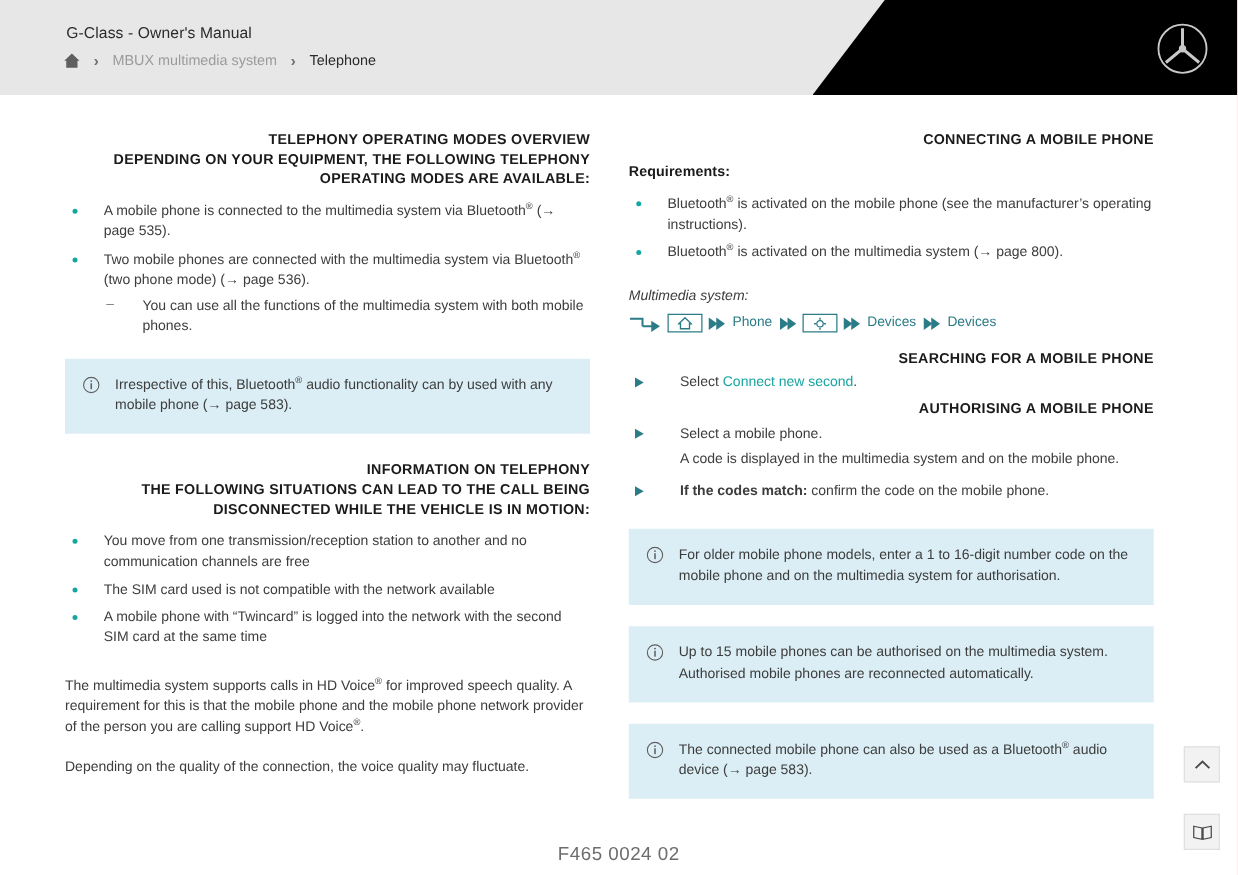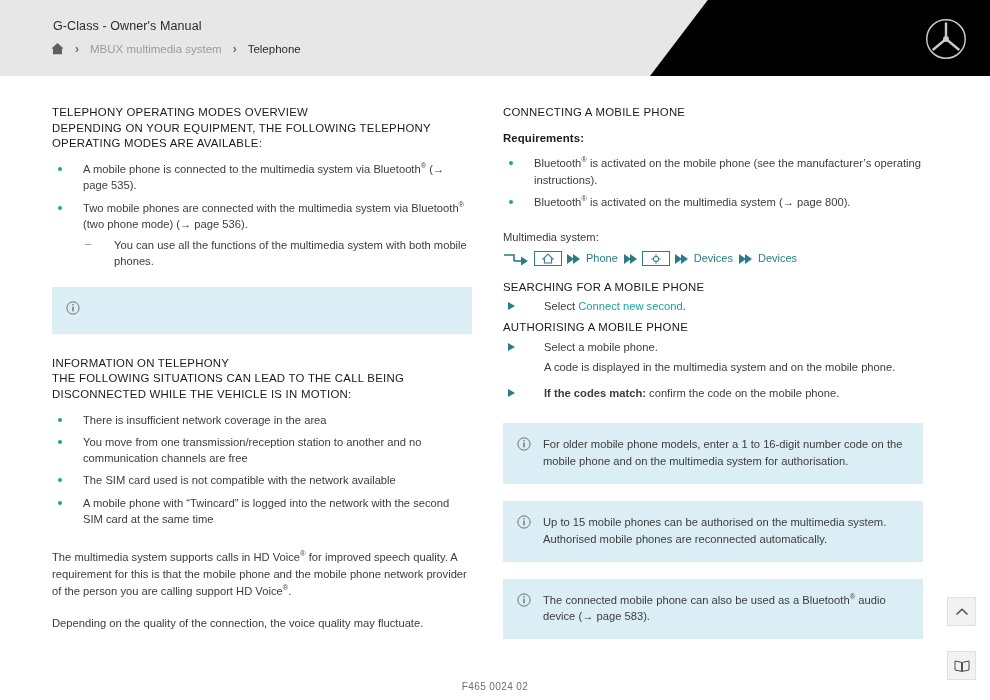--- a/index.html
+++ b/index.html
@@ -50,23 +50,24 @@
     position: absolute; top: 0;
     width: 420px;
     font-size: 11.2px;
     color: #3c3c3c;
     line-height: 1.42;
   }
   .col-left  { left: 52px; top: 29px; }
   .col-right { left: 503px; top: 29px; }
 
   h2.sec {
-    font-size: 11.4px; font-weight: normal; color: #1a1a1a;
+    font-size: 11.4px; font-weight: bold; color: #1a1a1a;
     text-transform: uppercase; letter-spacing: 0.25px;
     line-height: 1.38;
+    text-align: right;
   }
   h3.sub {
     font-size: 11.4px; font-weight: bold; color: #1a1a1a;
     letter-spacing: 0.1px; line-height: 1.38;
   }
 
   ul.bullets { list-style: none; margin-top: 9px; }
   ul.bullets > li {
     position: relative;
     padding-left: 31px;
@@ -115,21 +116,21 @@
   }
   .infobox .ico {
     width: 26px; flex: 0 0 26px; padding-top: 1px;
   }
   .infobox .txt { line-height: 1.5; color: #3c3c3c; }
 
   sup.reg { font-size: 7.5px; vertical-align: super; line-height: 0; }
   .teal { color: #17a5a0; }
 
   
-  .mm-label { margin-top: 20px; font-size: 11.2px; color: #3c3c3c; }
+  .mm-label { margin-top: 20px; font-size: 11.2px; color: #3c3c3c; font-style: italic; }
   .mm-path {
     display: flex; align-items: center; gap: 5px;
     margin-top: 5px; color: #2b7c86; font-size: 11px;
   }
   .mm-box {
     width: 28px; height: 15px;
     border: 1.3px solid #2b7c86;
     display: flex; align-items: center; justify-content: center;
   }
   .mm-ff { letter-spacing: -1px; display: flex; }
@@ -152,21 +153,21 @@
     display: flex; align-items: center; justify-content: center;
     cursor: pointer;
   }
   .fab-top { right: 14px; bottom: 74px; }
   .fab-glossary { right: 14px; bottom: 20px; }
 
   .footer-code {
     position: absolute;
     left: 0; right: 0; bottom: 8px;
     text-align: center;
-    font-size: 10px; color: #6d6d6d;
+    font-size: 15px; color: #6d6d6d;
     letter-spacing: 0.4px;
   }
 </style>
 </head>
 <body>
 
 <div class="page">
 
   <div class="header">
     <div class="header-black"></div>
@@ -211,29 +212,32 @@
       </ul>
 
       <div class="infobox">
         <div class="ico">
           <svg width="14" height="14" viewBox="0 0 16 16">
             <circle cx="8" cy="8" r="7" fill="none" stroke="#5f5f5f" stroke-width="1"></circle>
             <circle cx="8" cy="4.4" r="0.85" fill="#5f5f5f"></circle>
             <rect x="7.3" y="6.4" width="1.4" height="5.4" fill="#5f5f5f"></rect>
           </svg>
         </div>
+        <div class="txt">
+          <span>Irrespective of this, Bluetooth</span><sup class="reg">®</sup>
+          <span>audio functionality can by used with any mobile phone (→ page 583).</span>
+        </div>
       </div>
 
       <div style="margin-top:22px">
         <h2 class="sec">INFORMATION ON TELEPHONY</h2>
         <h2 class="sec">THE FOLLOWING SITUATIONS CAN LEAD TO THE CALL BEING DISCONNECTED WHILE THE VEHICLE IS IN MOTION:</h2>
       </div>
 
       <ul class="bullets">
-        <li>There is insufficient network coverage in the area</li>
         <li>You move from one transmission/reception station to another and no communication channels are free</li>
         <li>The SIM card used is not compatible with the network available</li>
         <li>A mobile phone with “Twincard” is logged into the network with the second SIM card at the same time</li>
       </ul>
 
       <p class="para" style="margin-top:22px">
         <span>The multimedia system supports calls in HD Voice</span><sup class="reg">®</sup>
         <span>for improved speech quality. A requirement for this is that the mobile phone and the mobile phone network provider of the person you are calling support HD Voice</span><sup class="reg">®</sup><span>.</span>
       </p>
 

